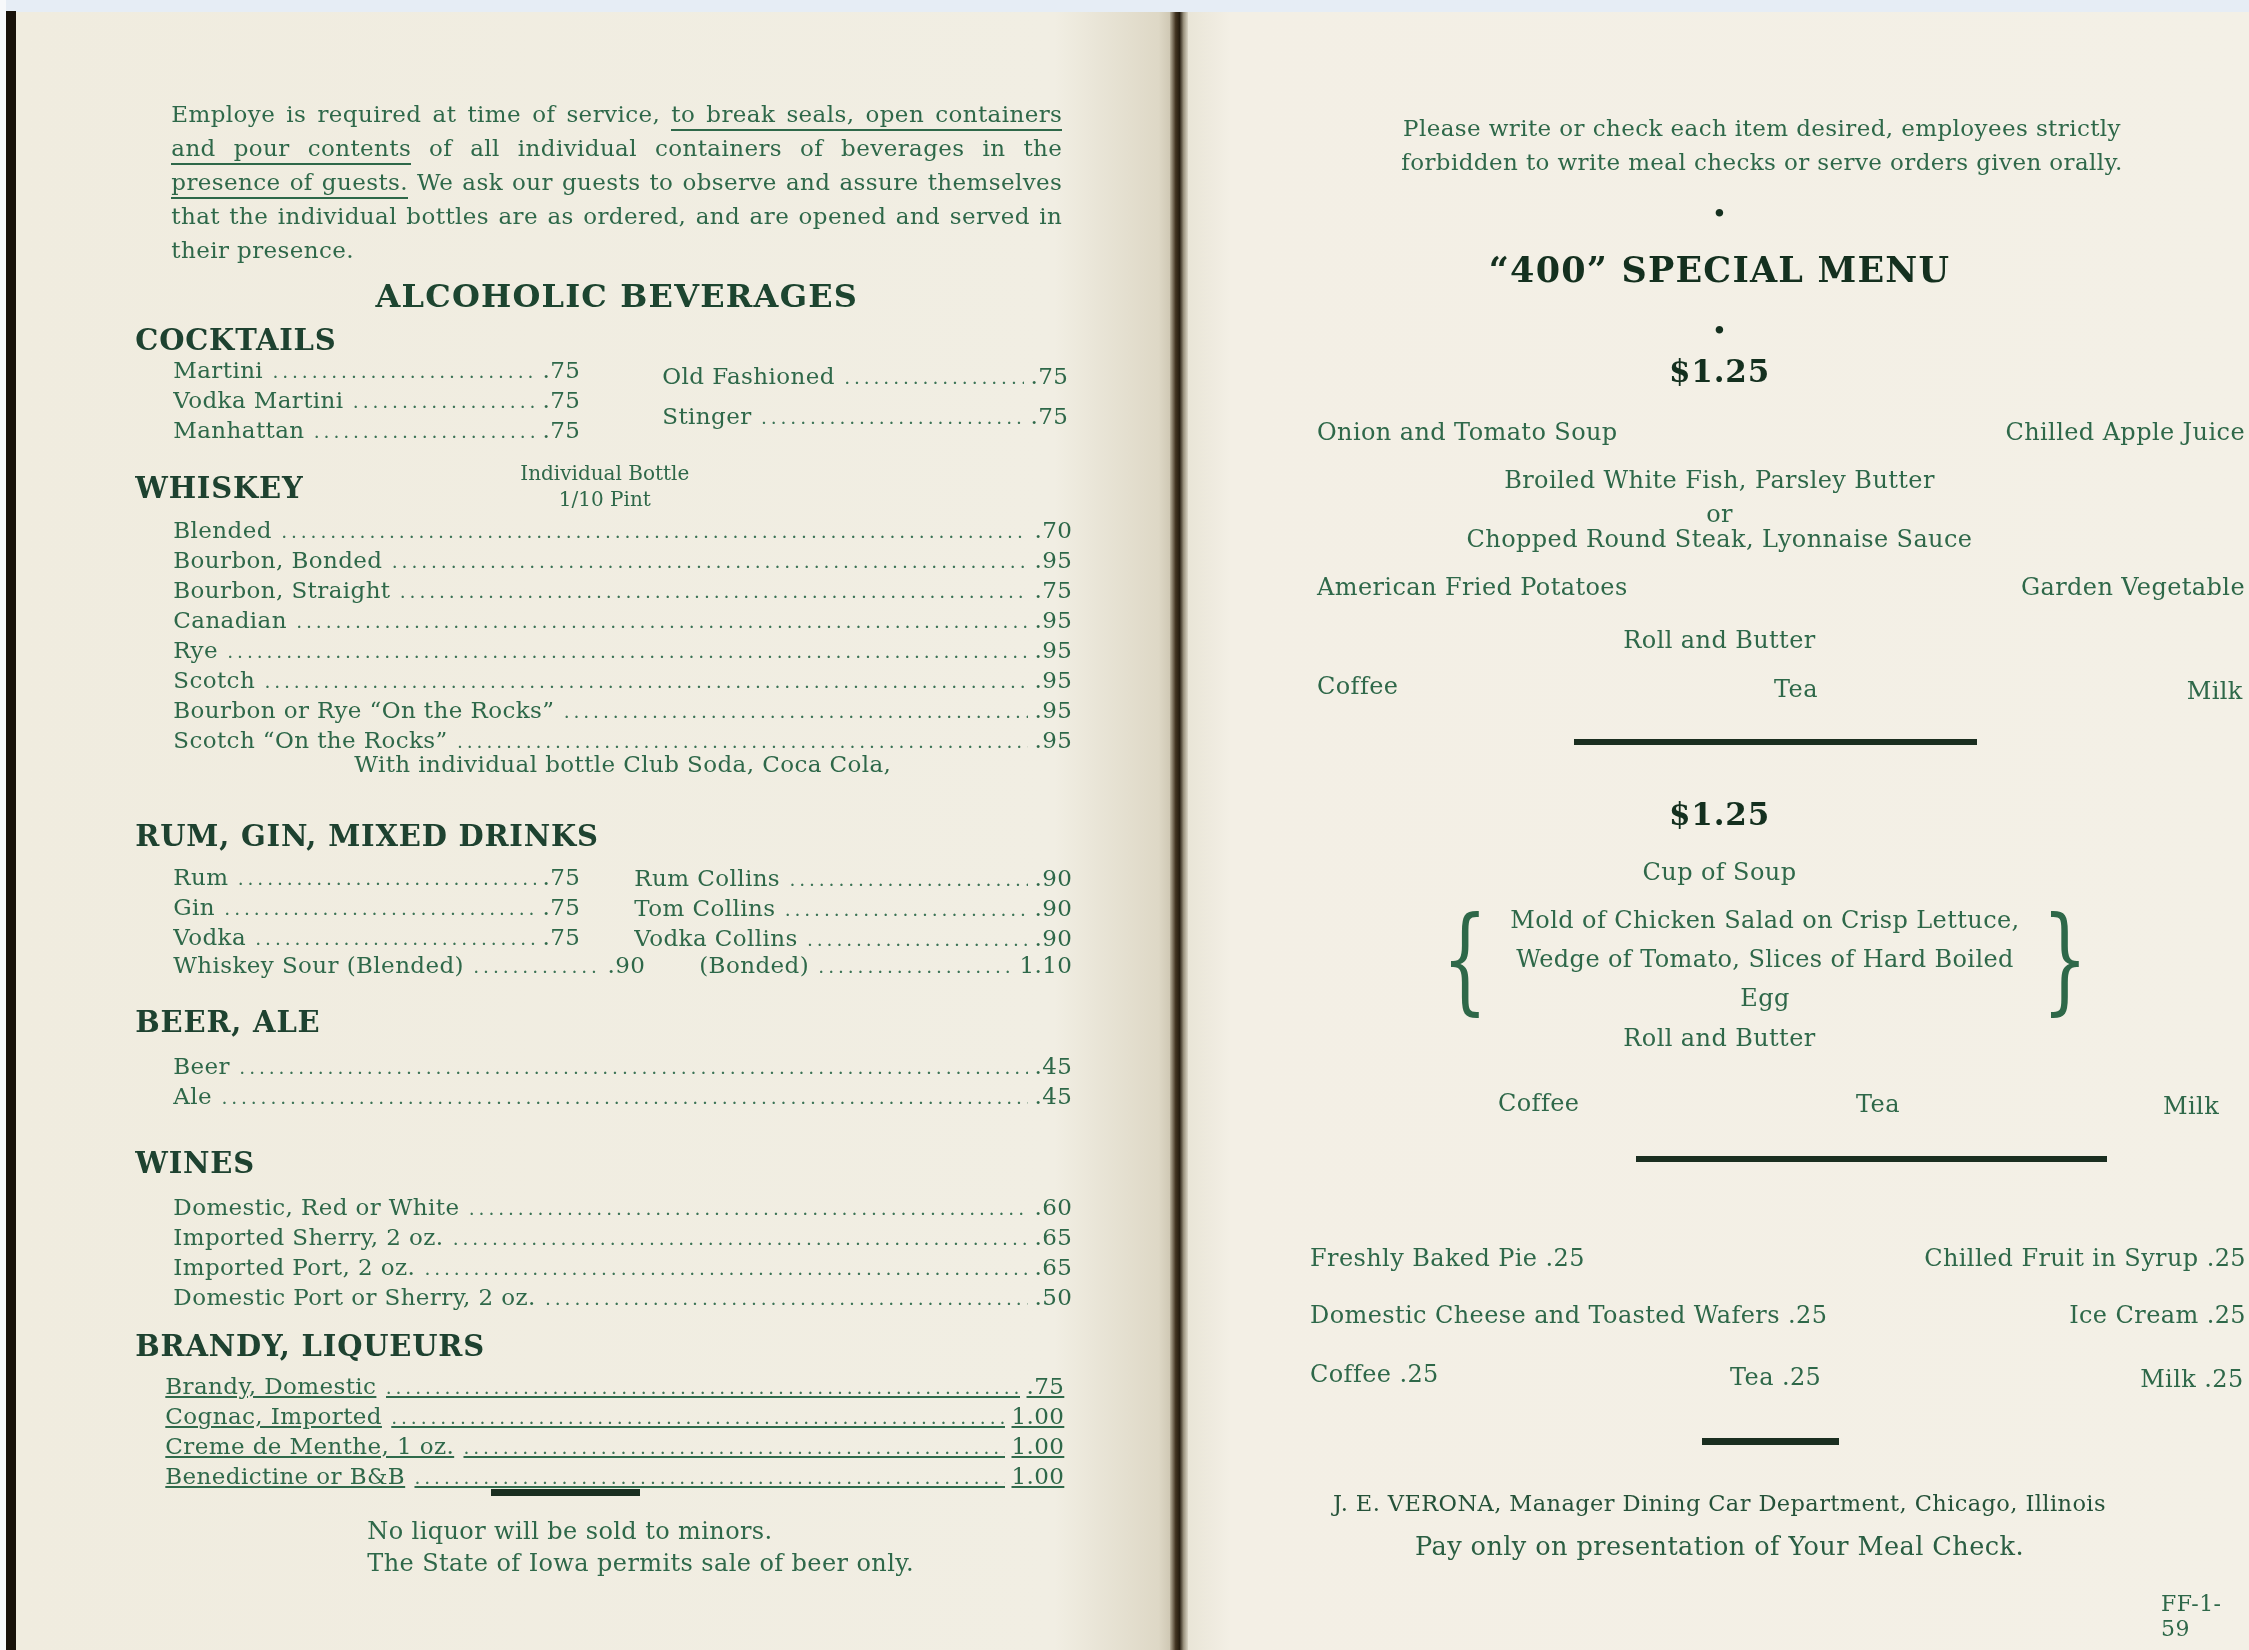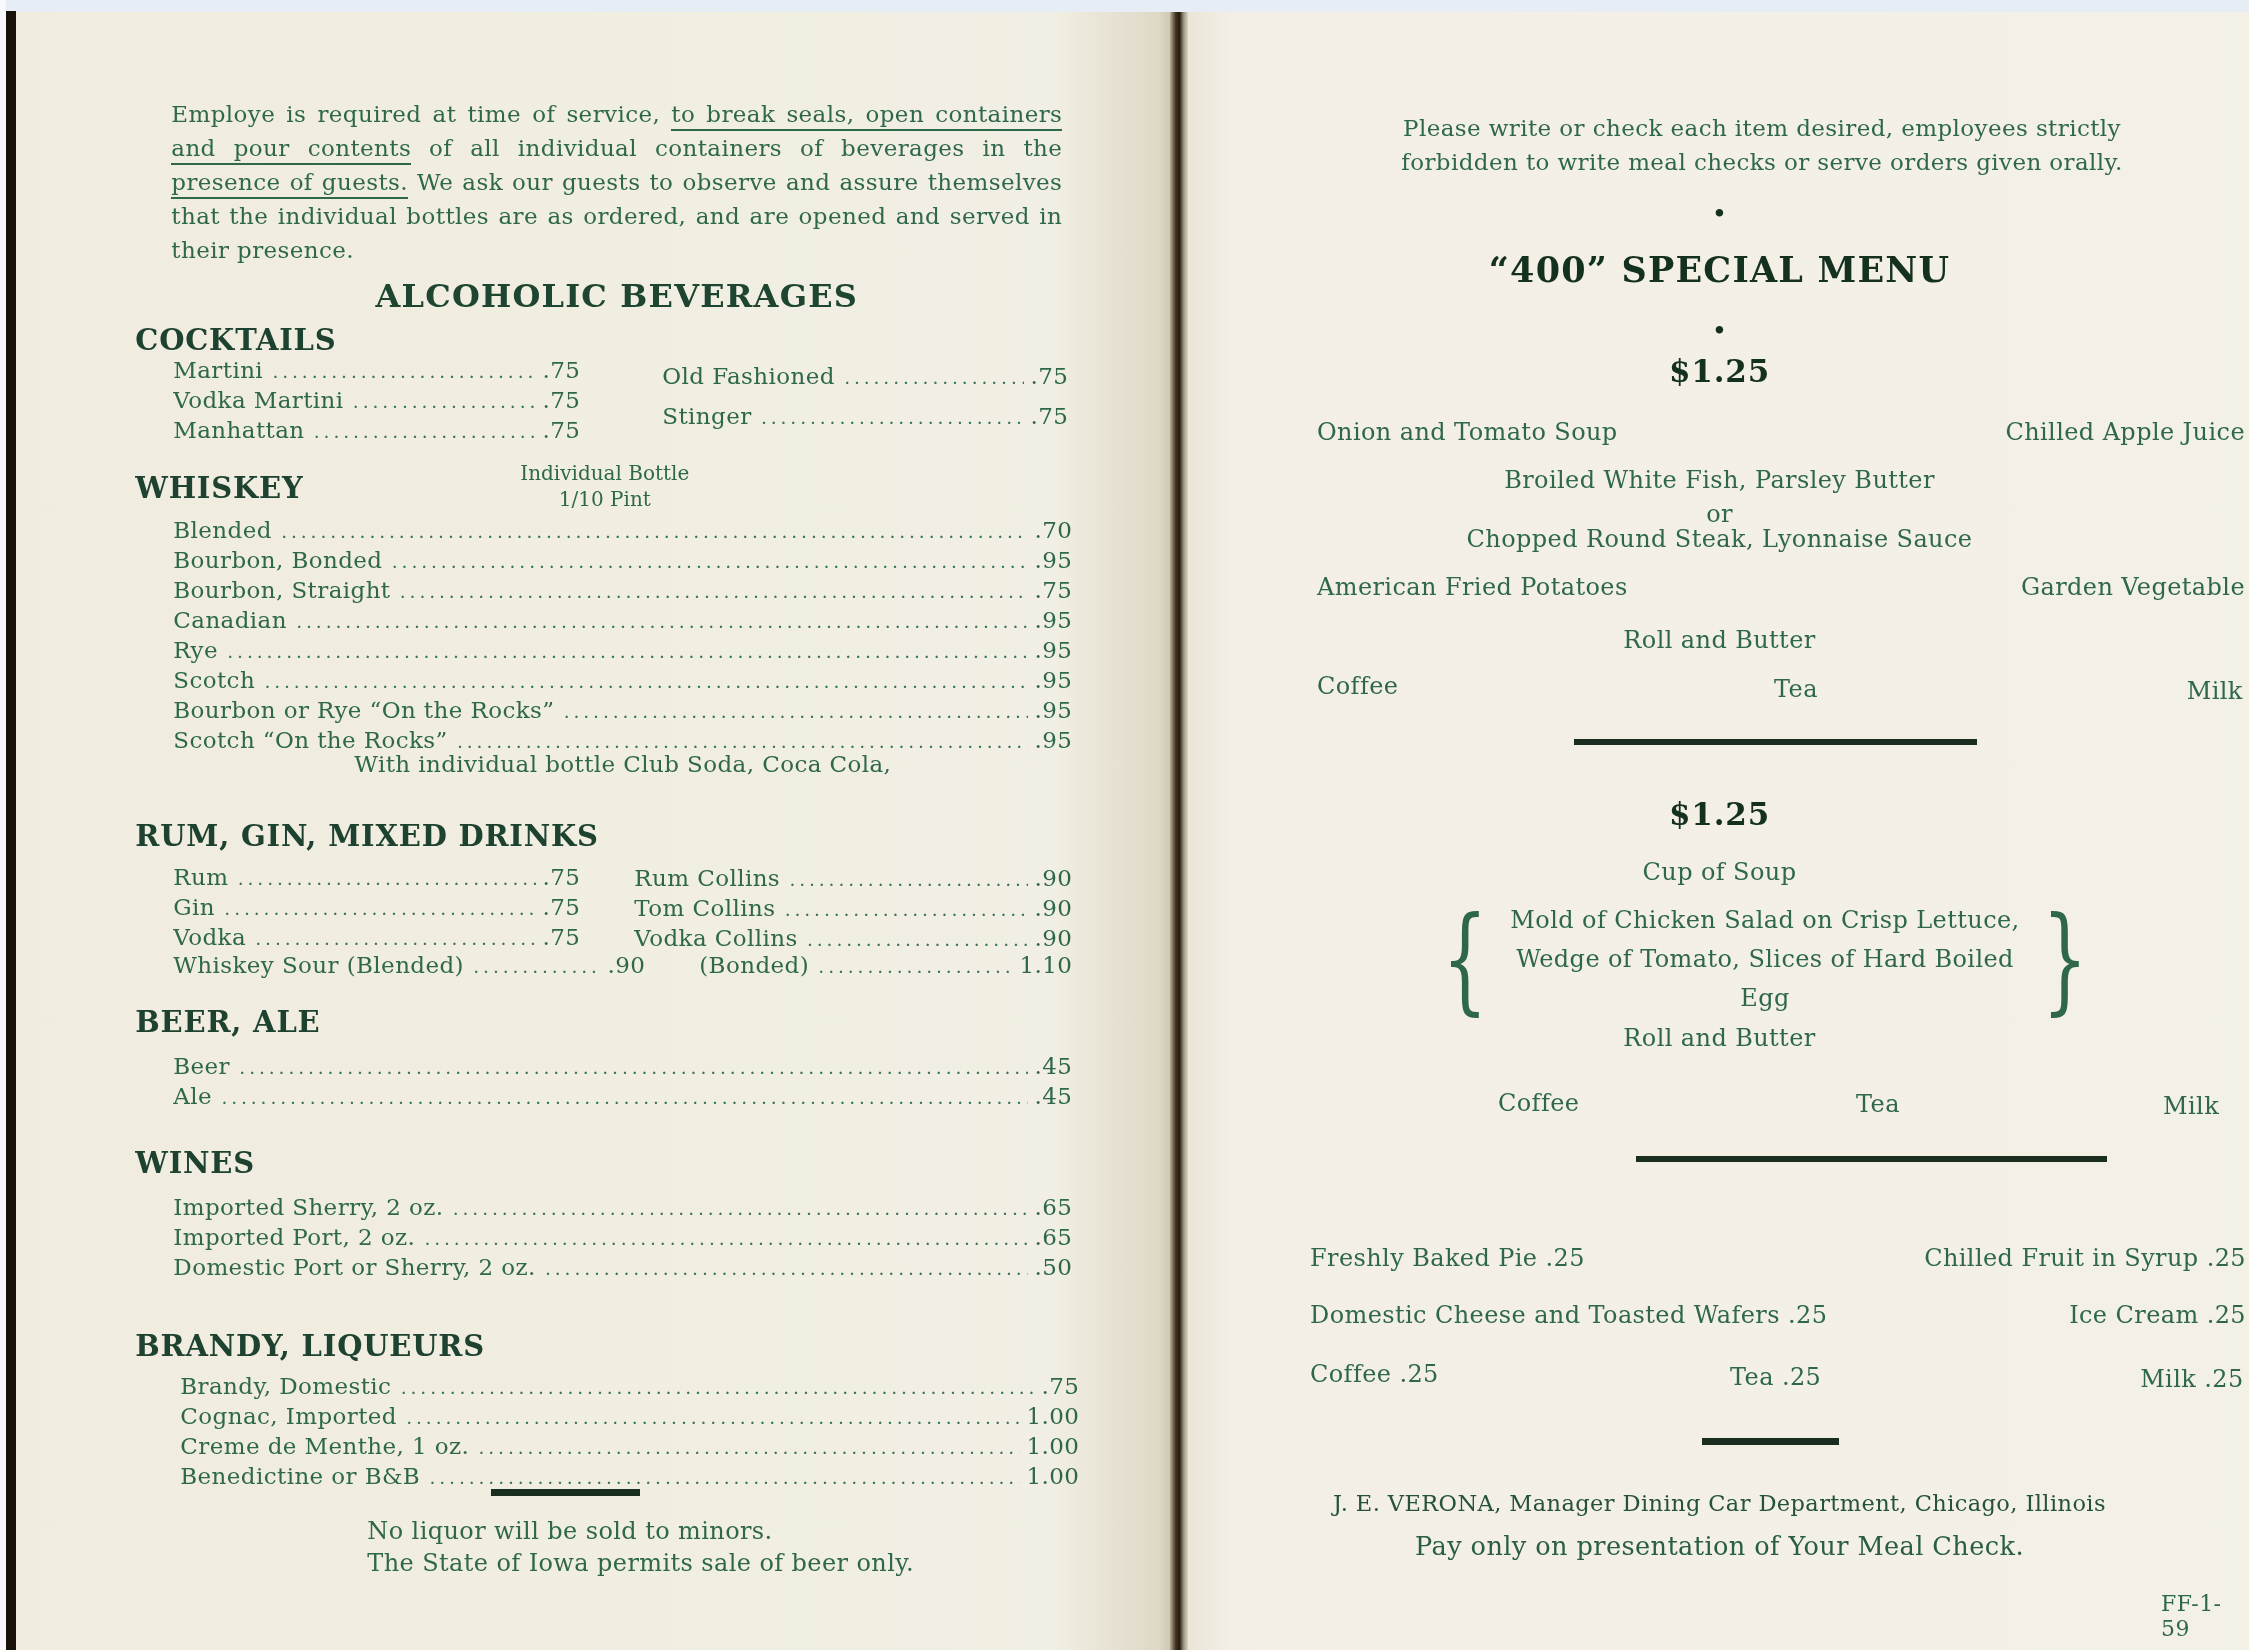--- a/index.html
+++ b/index.html
@@ -229,38 +229,43 @@
         <div class="row">
         <span class="nm">Ale</span>
         <span class="dots"></span>
         <span class="pr">.45</span>
       </div>
       </div>
 
     <div class="abs sec-title" style="left:119px; top:1134px;">WINES</div>
     <div class="abs rows" style="left:157px; top:1181px; width:899px;">
         <div class="row">
+        <span class="nm">Domestic, Red or White</span>
+        <span class="dots"></span>
+        <span class="pr">.60</span>
+      </div>
+        <div class="row">
         <span class="nm">Imported Sherry, 2 oz.</span>
         <span class="dots"></span>
         <span class="pr">.65</span>
       </div>
         <div class="row">
         <span class="nm">Imported Port, 2 oz.</span>
         <span class="dots"></span>
         <span class="pr">.65</span>
       </div>
         <div class="row">
         <span class="nm">Domestic Port or Sherry, 2 oz.</span>
         <span class="dots"></span>
         <span class="pr">.50</span>
       </div>
       </div>
 
     <div class="abs sec-title" style="left:119px; top:1317px;">BRANDY, LIQUEURS</div>
-    <div class="abs rows" style="left:164px; top:1360px; width:899px;">
+    <div class="abs rows" style="left:149px; top:1360px; width:899px;text-decoration:underline;">
         <div class="row">
         <span class="nm">Brandy, Domestic</span>
         <span class="dots"></span>
         <span class="pr">.75</span>
       </div>
         <div class="row">
         <span class="nm">Cognac, Imported</span>
         <span class="dots"></span>
         <span class="pr">1.00</span>
       </div>

